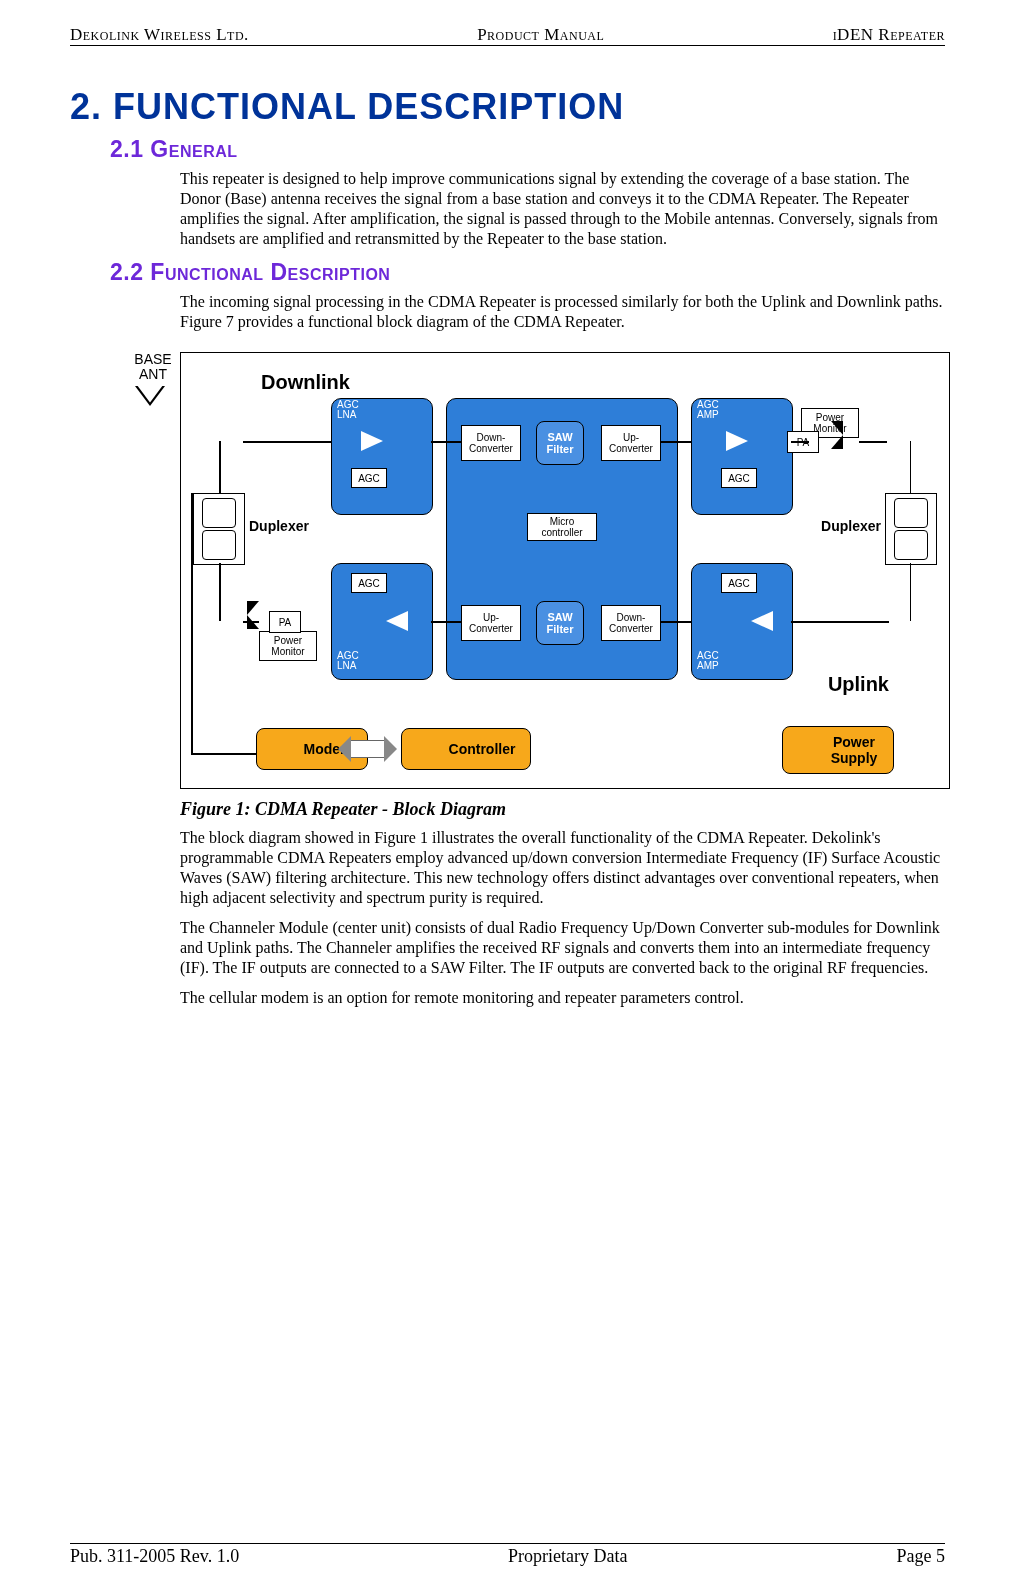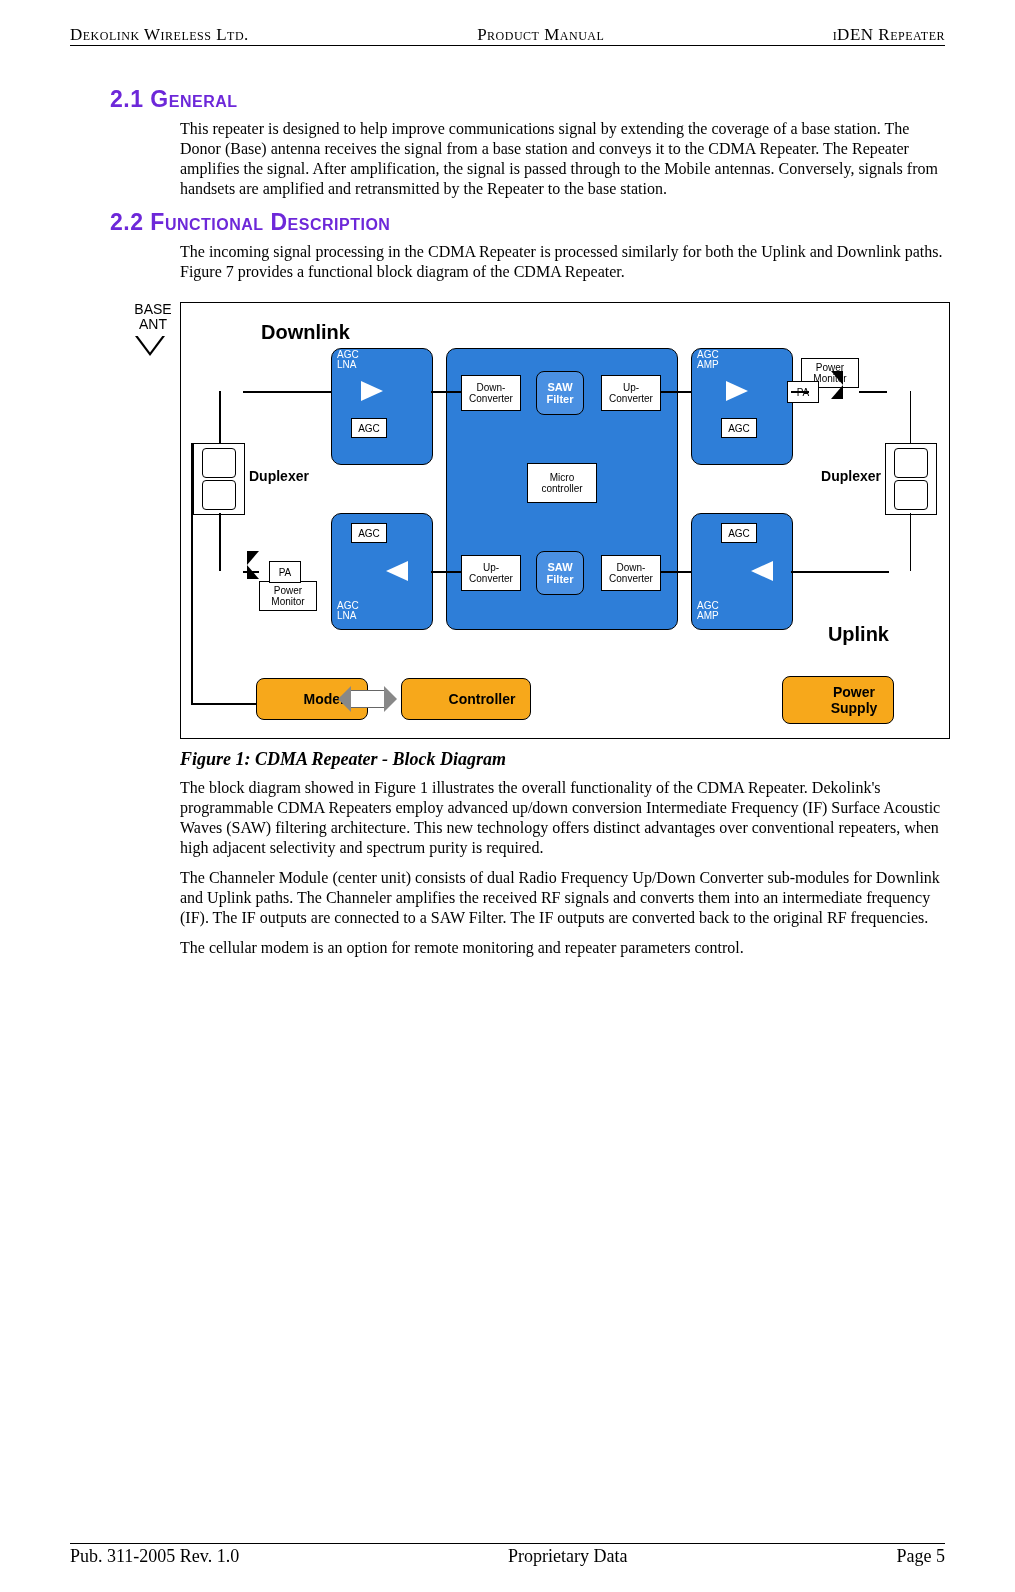--- a/index.html
+++ b/index.html
@@ -205,20 +205,21 @@
 </head>
 <body>
 
 <div class="page">
   <div class="hdr">
     <span>Dekolink Wireless Ltd.</span>
     <span>Product Manual</span>
     <span>iDEN Repeater</span>
   </div>
 
+  <div class="h1">2. FUNCTIONAL DESCRIPTION</div>
 
   <div class="h2">2.1 General</div>
   <p class="body">This repeater is designed to help improve communications signal by extending the coverage of a base station. The Donor (Base) antenna receives the signal from a base station and conveys it to the CDMA Repeater.  The Repeater amplifies the signal. After amplification, the signal is passed through to the Mobile antennas. Conversely, signals from handsets are amplified and retransmitted by the Repeater to the base station.</p>
 
   <div class="h2">2.2 Functional Description</div>
   <p class="body">The incoming signal processing in the CDMA Repeater is processed similarly for both the Uplink and Downlink paths.  Figure 7 provides a functional block diagram of the CDMA Repeater.</p>
 
   <div style="position:relative; margin-left:60px;">
     <div class="ant-label" style="top:0;left:-2px;width:50px;">BASE<br>ANT</div>
     <div class="ant-label" style="top:0;right:-2px;width:60px;">MOBILE<br>ANT</div>
@@ -254,21 +255,21 @@
 
         <div class="tri" style="top:258px;left:205px;border-right:22px solid #fff;"></div>
         <div class="blk" style="top:220px;left:170px;width:36px;height:20px;">AGC</div>
         <div class="blk" style="top:220px;left:540px;width:36px;height:20px;">AGC</div>
         <div class="tri" style="top:258px;left:570px;border-right:22px solid #fff;"></div>
 
         <div class="blk" style="top:72px;left:280px;width:60px;height:36px;">Down-<br>Converter</div>
         <div class="blk round" style="top:68px;left:355px;width:48px;height:44px;background:#4a90e2;color:#fff;font-weight:bold;font-size:11px;">SAW<br>Filter</div>
         <div class="blk" style="top:72px;left:420px;width:60px;height:36px;">Up-<br>Converter</div>
 
-        <div class="blk" style="top:160px;left:346px;width:70px;height:40px;">Micro<br>controller</div>
+        <div class="blk" style="top:160px;left:346px;width:70px;height:28px;">Micro<br>controller</div>
 
         <div class="blk" style="top:252px;left:280px;width:60px;height:36px;">Up-<br>Converter</div>
         <div class="blk round" style="top:248px;left:355px;width:48px;height:44px;background:#4a90e2;color:#fff;font-weight:bold;font-size:11px;">SAW<br>Filter</div>
         <div class="blk" style="top:252px;left:420px;width:60px;height:36px;">Down-<br>Converter</div>
 
         <div class="blk" style="top:55px;right:90px;width:58px;height:30px;">Power<br>Monitor</div>
         <div class="blk" style="top:78px;right:130px;width:32px;height:22px;">PA</div>
         <div class="tri" style="top:68px;right:100px;border-left:24px solid transparent;border-top:14px solid #000;border-bottom:14px solid #000;transform:scaleX(0.5);"></div>
 
         <div class="blk" style="top:278px;left:78px;width:58px;height:30px;">Power<br>Monitor</div>

